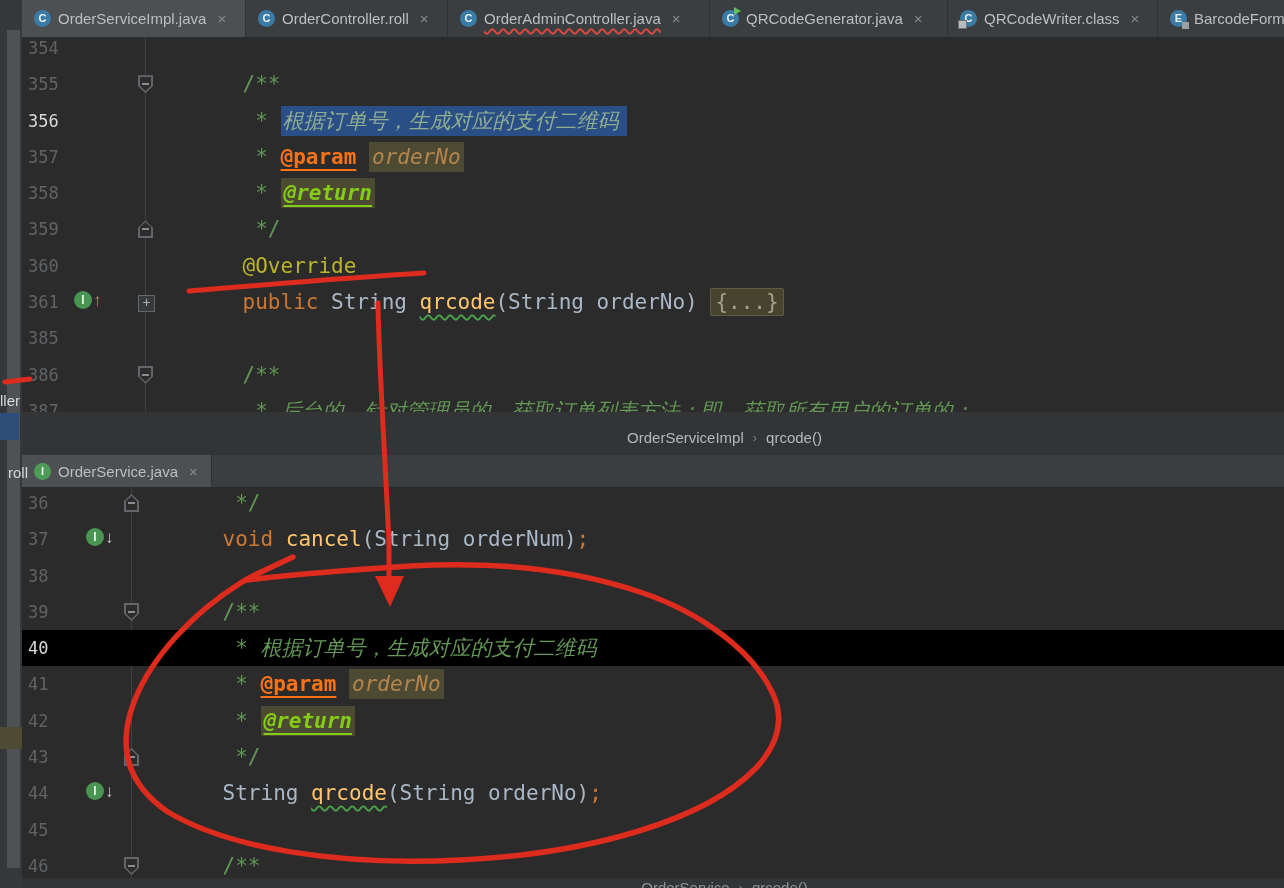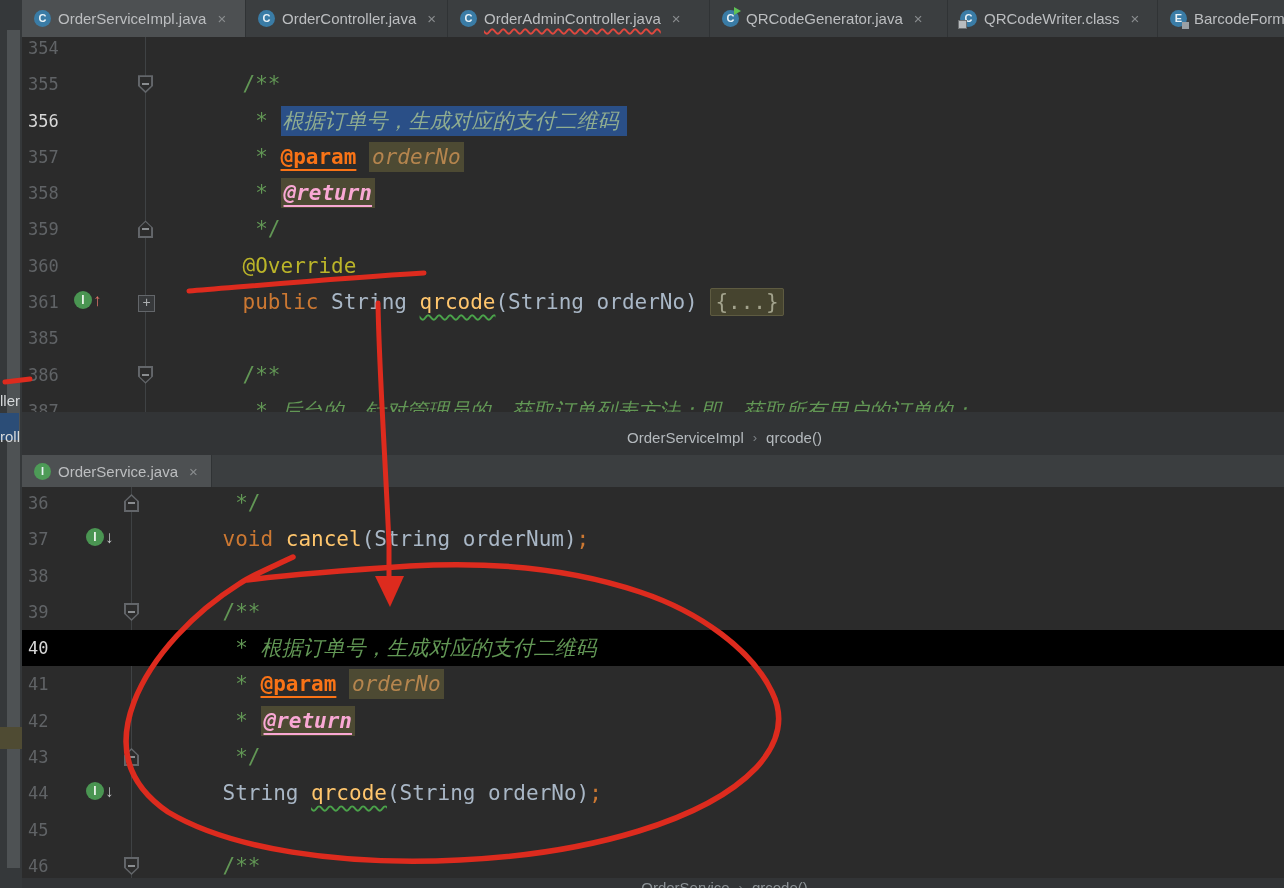--- a/index.html
+++ b/index.html
@@ -3,21 +3,21 @@
 <meta charset="utf-8">
 <style>
   html,body{margin:0;padding:0;background:#222;}
   #app{position:relative;width:1284px;height:888px;overflow:hidden;background:#2b2b2b;
        font-family:"Liberation Sans","DejaVu Sans",sans-serif;}
   
   #left-strip{position:absolute;left:0;top:0;width:22px;height:888px;background:#35383a;z-index:5;}
   #left-strip .vbar{position:absolute;left:7px;top:30px;width:13px;height:838px;background:#4e5254;}
   #left-strip .ptext{position:absolute;left:0;color:#d6d9db;font-size:15px;white-space:nowrap;overflow:hidden;width:22px;}
   #left-strip .t1{top:392px;text-decoration:underline wavy #e0483e 1.5px;text-underline-offset:3px;}
-  #left-strip .t2{top:428px;}
+  #left-strip .t2{top:464px;margin-left:8px;}
   #left-strip .bluerow{position:absolute;left:0;top:413px;width:19px;height:27px;background:#2b4d77;}
   #left-strip .oliveband{position:absolute;left:0;top:727px;width:22px;height:22px;background:#4f4b33;}
   
   .tabbar{position:absolute;left:22px;right:0;background:#3b3e40;display:flex;overflow:hidden;z-index:4;}
   #tabbar1{top:0;height:37px;}
   #tabbar2{top:455px;height:32px;}
   .tab{display:flex;align-items:center;gap:7px;padding:0 10px 0 12px;box-sizing:border-box;
        border-right:1px solid #303335;color:#bcbec0;font-size:15px;flex:0 0 auto;height:100%;}
   .tab.selected{background:#4d5052;}
   .tab .close{color:#8a8d8f;font-size:15px;margin-left:4px;}
@@ -47,21 +47,21 @@
   #editor1 .code{padding-left:170px;}
   #editor2 .code{padding-left:150px;}
   .vguide{position:absolute;top:0;bottom:0;width:1px;background:#3f4244;}
   #editor1 .vguide{left:123px;}
   #editor2 .vguide{left:109px;}
   
   .tk-p{color:#a9b7c6;} .tk-k{color:#cc7832;} .tk-a{color:#bbb529;margin-top:20px;} .tk-s{color:#cc7832;}
   .tk-c{color:#629755;} .tk-ci{color:#629755;font-style:italic;}
   .tk-dt{color:#f97316;font-weight:bold;text-decoration:underline;text-underline-offset:5px;}
   .tk-hv{color:#b5854e;font-style:italic;background:#4d4a33;padding:3px 3px;}
-  .tk-hdt{color:#f9a8d4;font-weight:bold;font-style:italic;text-decoration:underline;text-underline-offset:5px;background:#4d4a33;padding:3px 3px;}
+  .tk-hdt{color:#84cc16;font-weight:bold;font-style:italic;text-decoration:underline;text-underline-offset:5px;background:#4d4a33;padding:3px 3px;}
   .tk-m{color:#ffc66d;}
   .tk-mw{color:#ffc66d;text-decoration:underline wavy #4aa34a 2px;text-underline-offset:5px;}
   .tk-sel{color:#90ad90;font-style:italic;background:#2a4f87;padding:3px 8px 3px 2px;}
   .tk-f{color:#a3a38d;background:#46442f;border:1px solid #5e5b41;border-radius:2px;padding:1px 4px;}
   
   .gi{position:absolute;top:7px;height:22px;z-index:2;}
   #editor1 .gi{left:52px;} #editor2 .gi{left:64px;}
   .gi .circ{display:inline-block;width:18px;height:18px;border-radius:50%;background:#4a9552;color:#eef5ee;
             font-size:12px;font-weight:bold;text-align:center;line-height:18px;vertical-align:top;}
   .gi .arr{display:inline-block;font-size:17px;font-weight:bold;vertical-align:top;line-height:20px;margin-left:1px;}
@@ -107,21 +107,21 @@
         <span class="ticon class-icon">
           <span class="circ">C</span>
         </span>
         <span class="lbl">OrderServiceImpl.java</span>
         <span class="close">×</span>
       </div>
       <div class="tab" style="width: 202px;">
         <span class="ticon class-icon">
           <span class="circ">C</span>
         </span>
-        <span class="lbl">OrderController.java</span>
+        <span class="lbl">OrderController.roll</span>
         <span class="close">×</span>
       </div>
       <div class="tab" style="width: 262px;">
         <span class="ticon class-icon">
           <span class="circ">C</span>
         </span>
         <span class="lbl err">OrderAdminController.java</span>
         <span class="close">×</span>
       </div>
       <div class="tab" style="width: 238px;">

